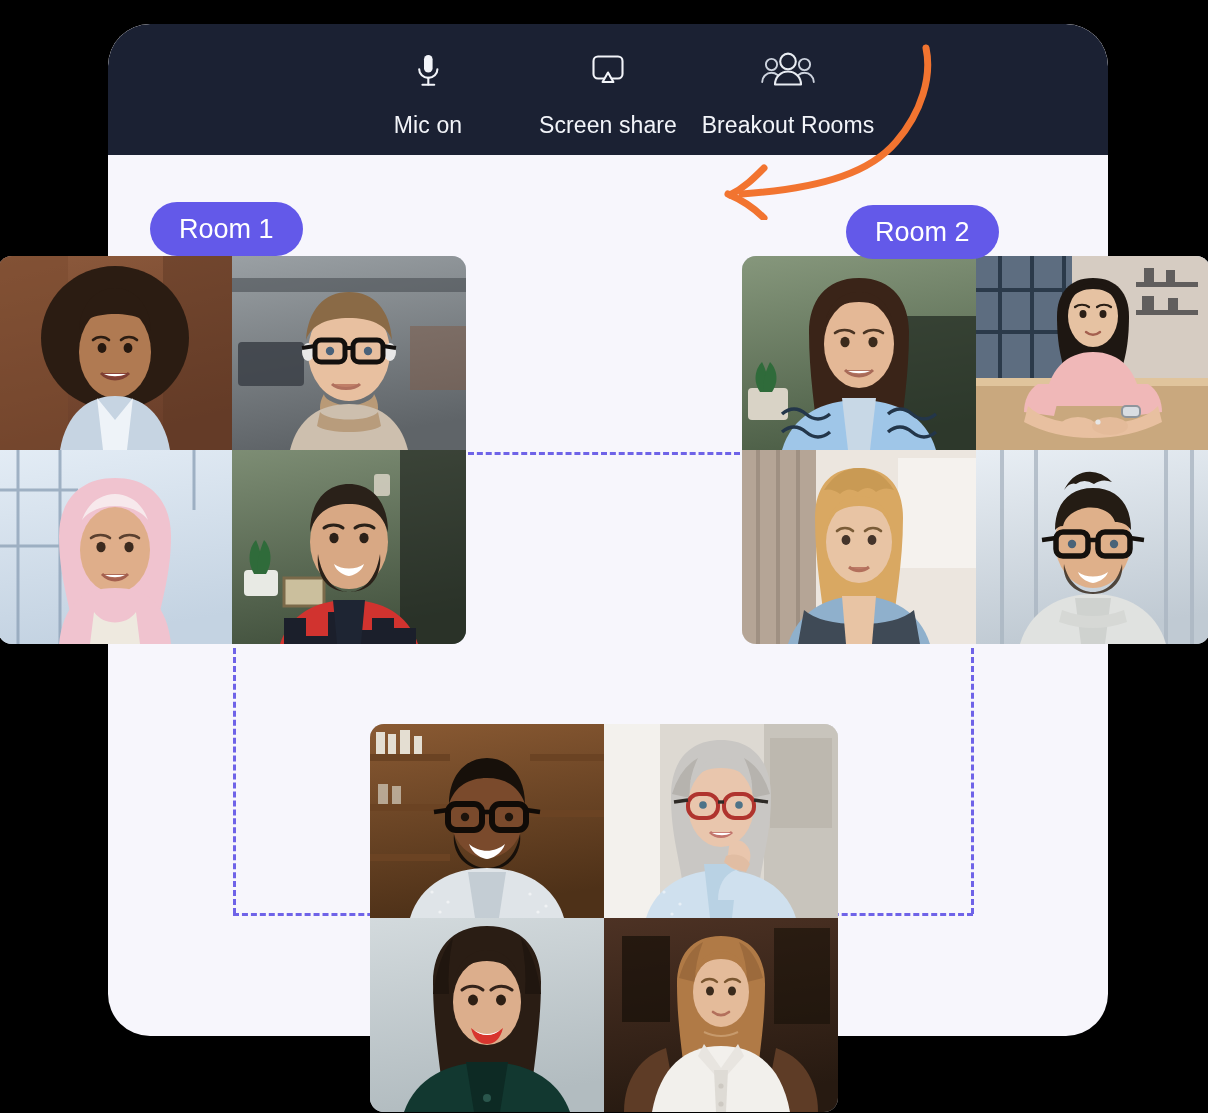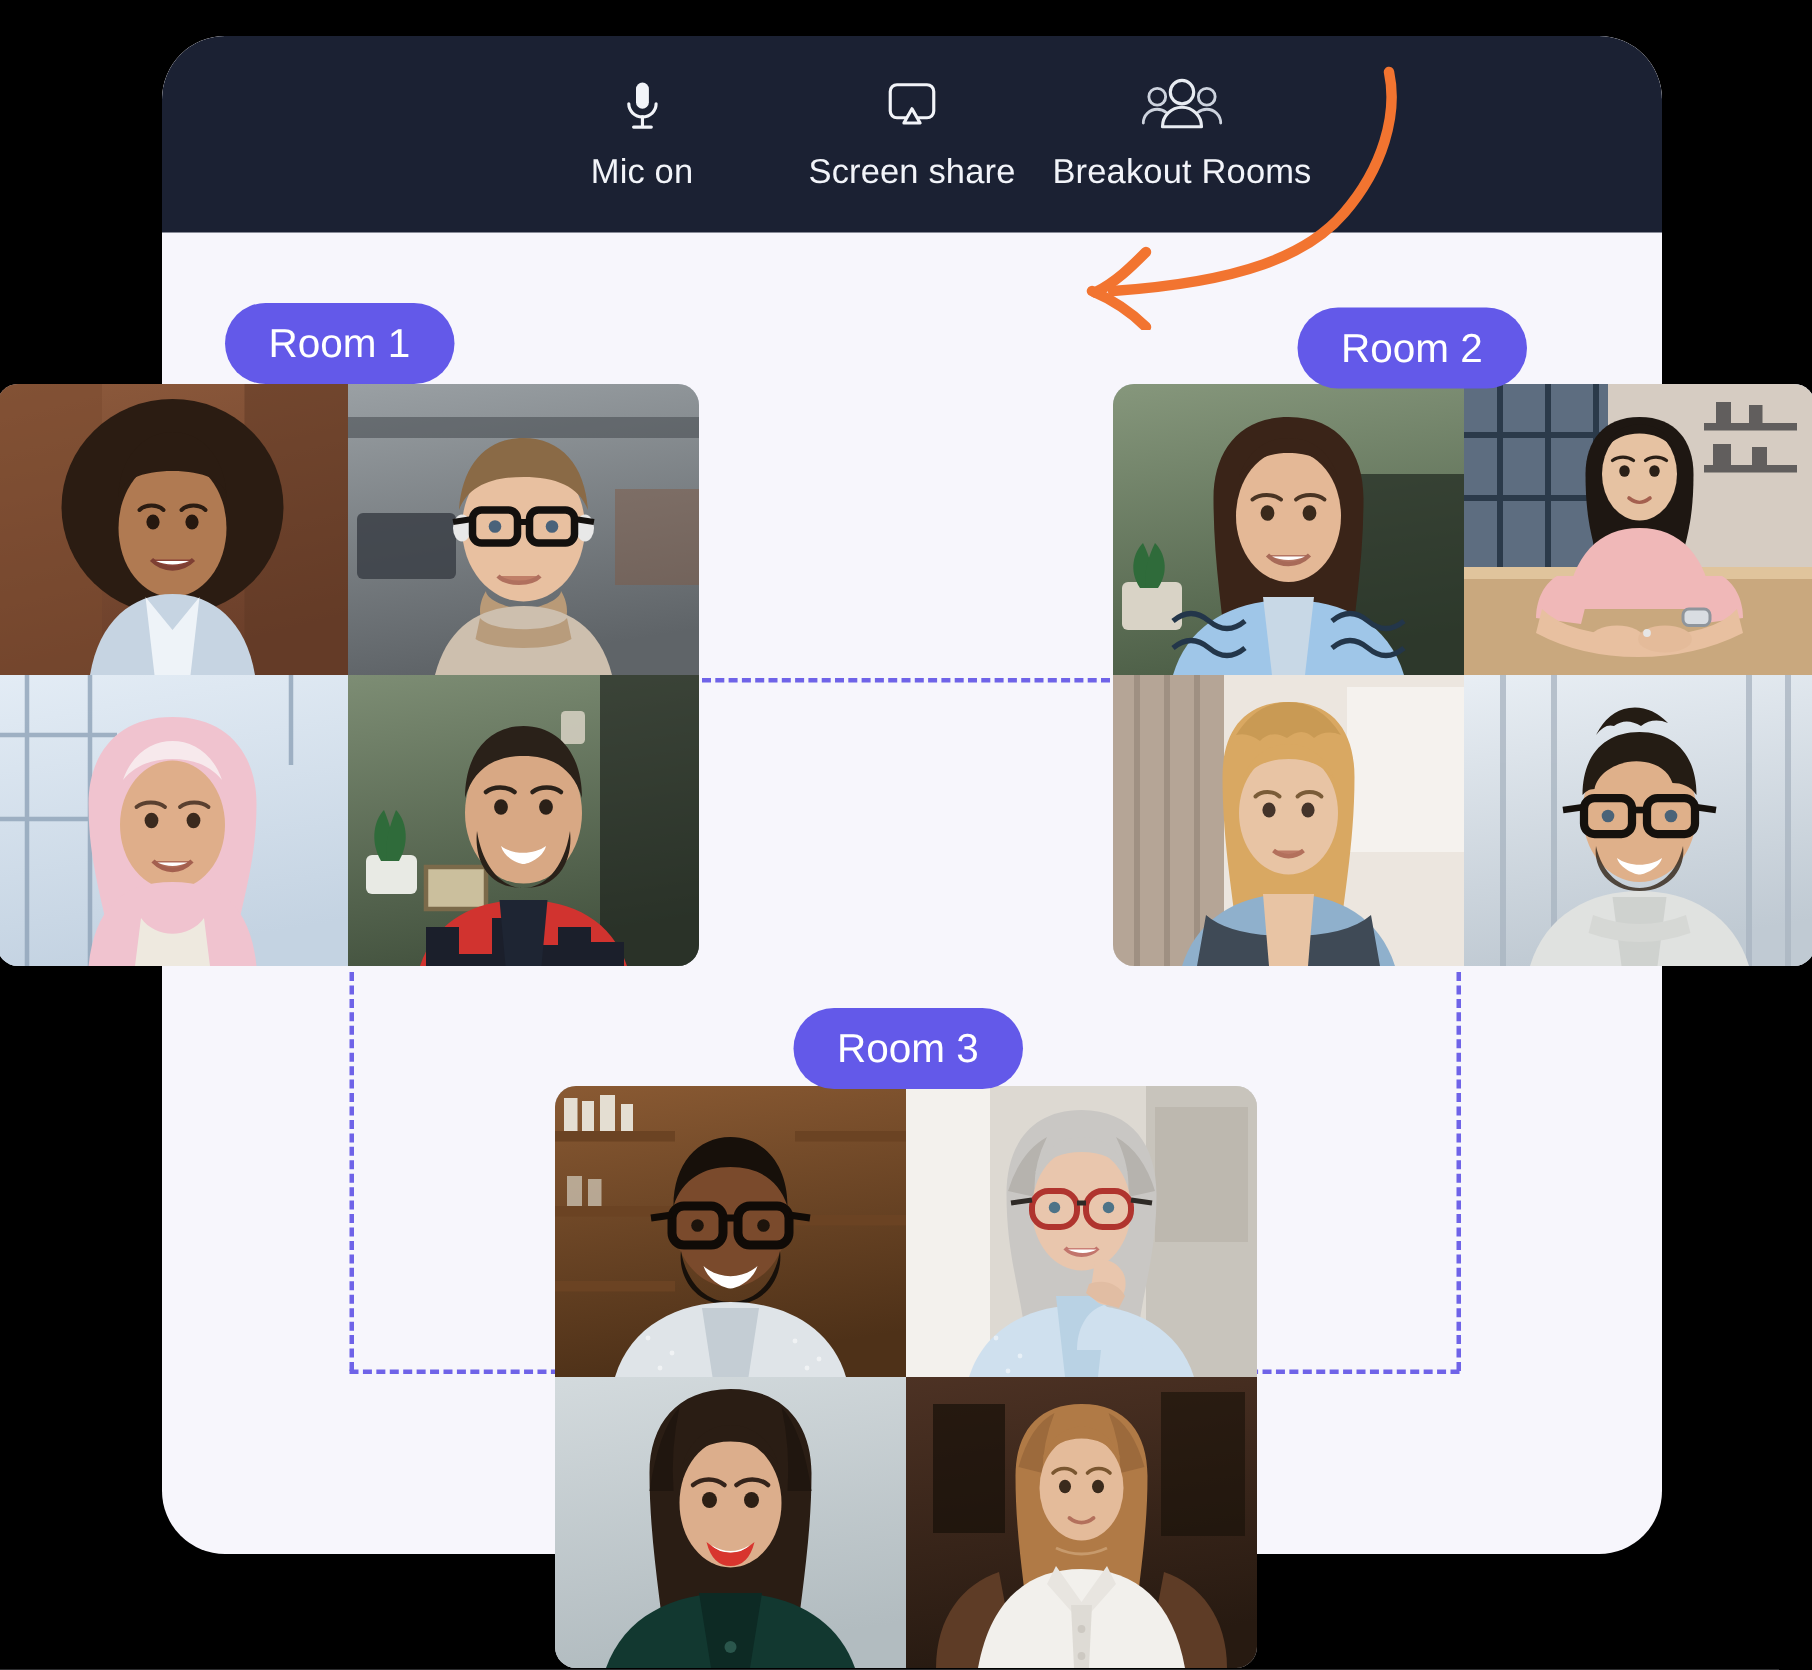--- a/index.html
+++ b/index.html
@@ -46,21 +46,21 @@
     justify-content: center;
     gap: 0;
     padding-top: 26px;
   }
 
   .toolbar-btn {
     width: 180px;
     display: flex;
     flex-direction: column;
     align-items: center;
-    gap: 9px;
+    gap: 20px;
     cursor: pointer;
   }
   .toolbar-btn .tb-icon {
     height: 42px;
     display: flex;
     align-items: center;
     justify-content: center;
   }
   .toolbar-btn .tb-label {
     color: #F2F4F9;
@@ -81,21 +81,21 @@
     font-size: 27px;
     font-family: "Liberation Sans", sans-serif;
     display: flex;
     align-items: center;
     justify-content: center;
     white-space: nowrap;
     z-index: 40;
     cursor: pointer;
   }
   #pill-room-1 { left: 150px; top: 202px; }
-  #pill-room-2 { left: 865px; top: 205px; }
+  #pill-room-2 { left: 846px; top: 205px; }
   #pill-room-3 { left: 529px; top: 672px; }
 
   
   .dash-h {
     position: absolute;
     height: 0;
     border-top: 3px dashed #6F63E8;
     z-index: 5;
   }
   .dash-v {
@@ -623,23 +623,20 @@
     </div>
 
   </div>
 
   <div class="room-pill" id="pill-room-1">
     <span>Room 1</span>
   </div>
   <div class="room-pill" id="pill-room-2">
     <span>Room 2</span>
   </div>
-  <div class="room-pill" id="pill-room-3">
-    <span>Room 3</span>
-  </div>
 
   <div id="arrow-annotation">
     <svg width="260" height="190" viewBox="0 0 260 190" fill="none">
       <path d="M226 18 C 232 46, 222 82, 196 112 C 172 140, 128 158, 42 164" stroke="#F27430" stroke-width="7" stroke-linecap="round" fill="none"></path>
       <path d="M64 138 C 54 148, 44 158, 30 165" stroke="#F27430" stroke-width="7" stroke-linecap="round" fill="none"></path>
       <path d="M28 164 C 42 170, 54 178, 64 188" stroke="#F27430" stroke-width="7" stroke-linecap="round" fill="none"></path>
     </svg>
   </div>
 
 </div>

